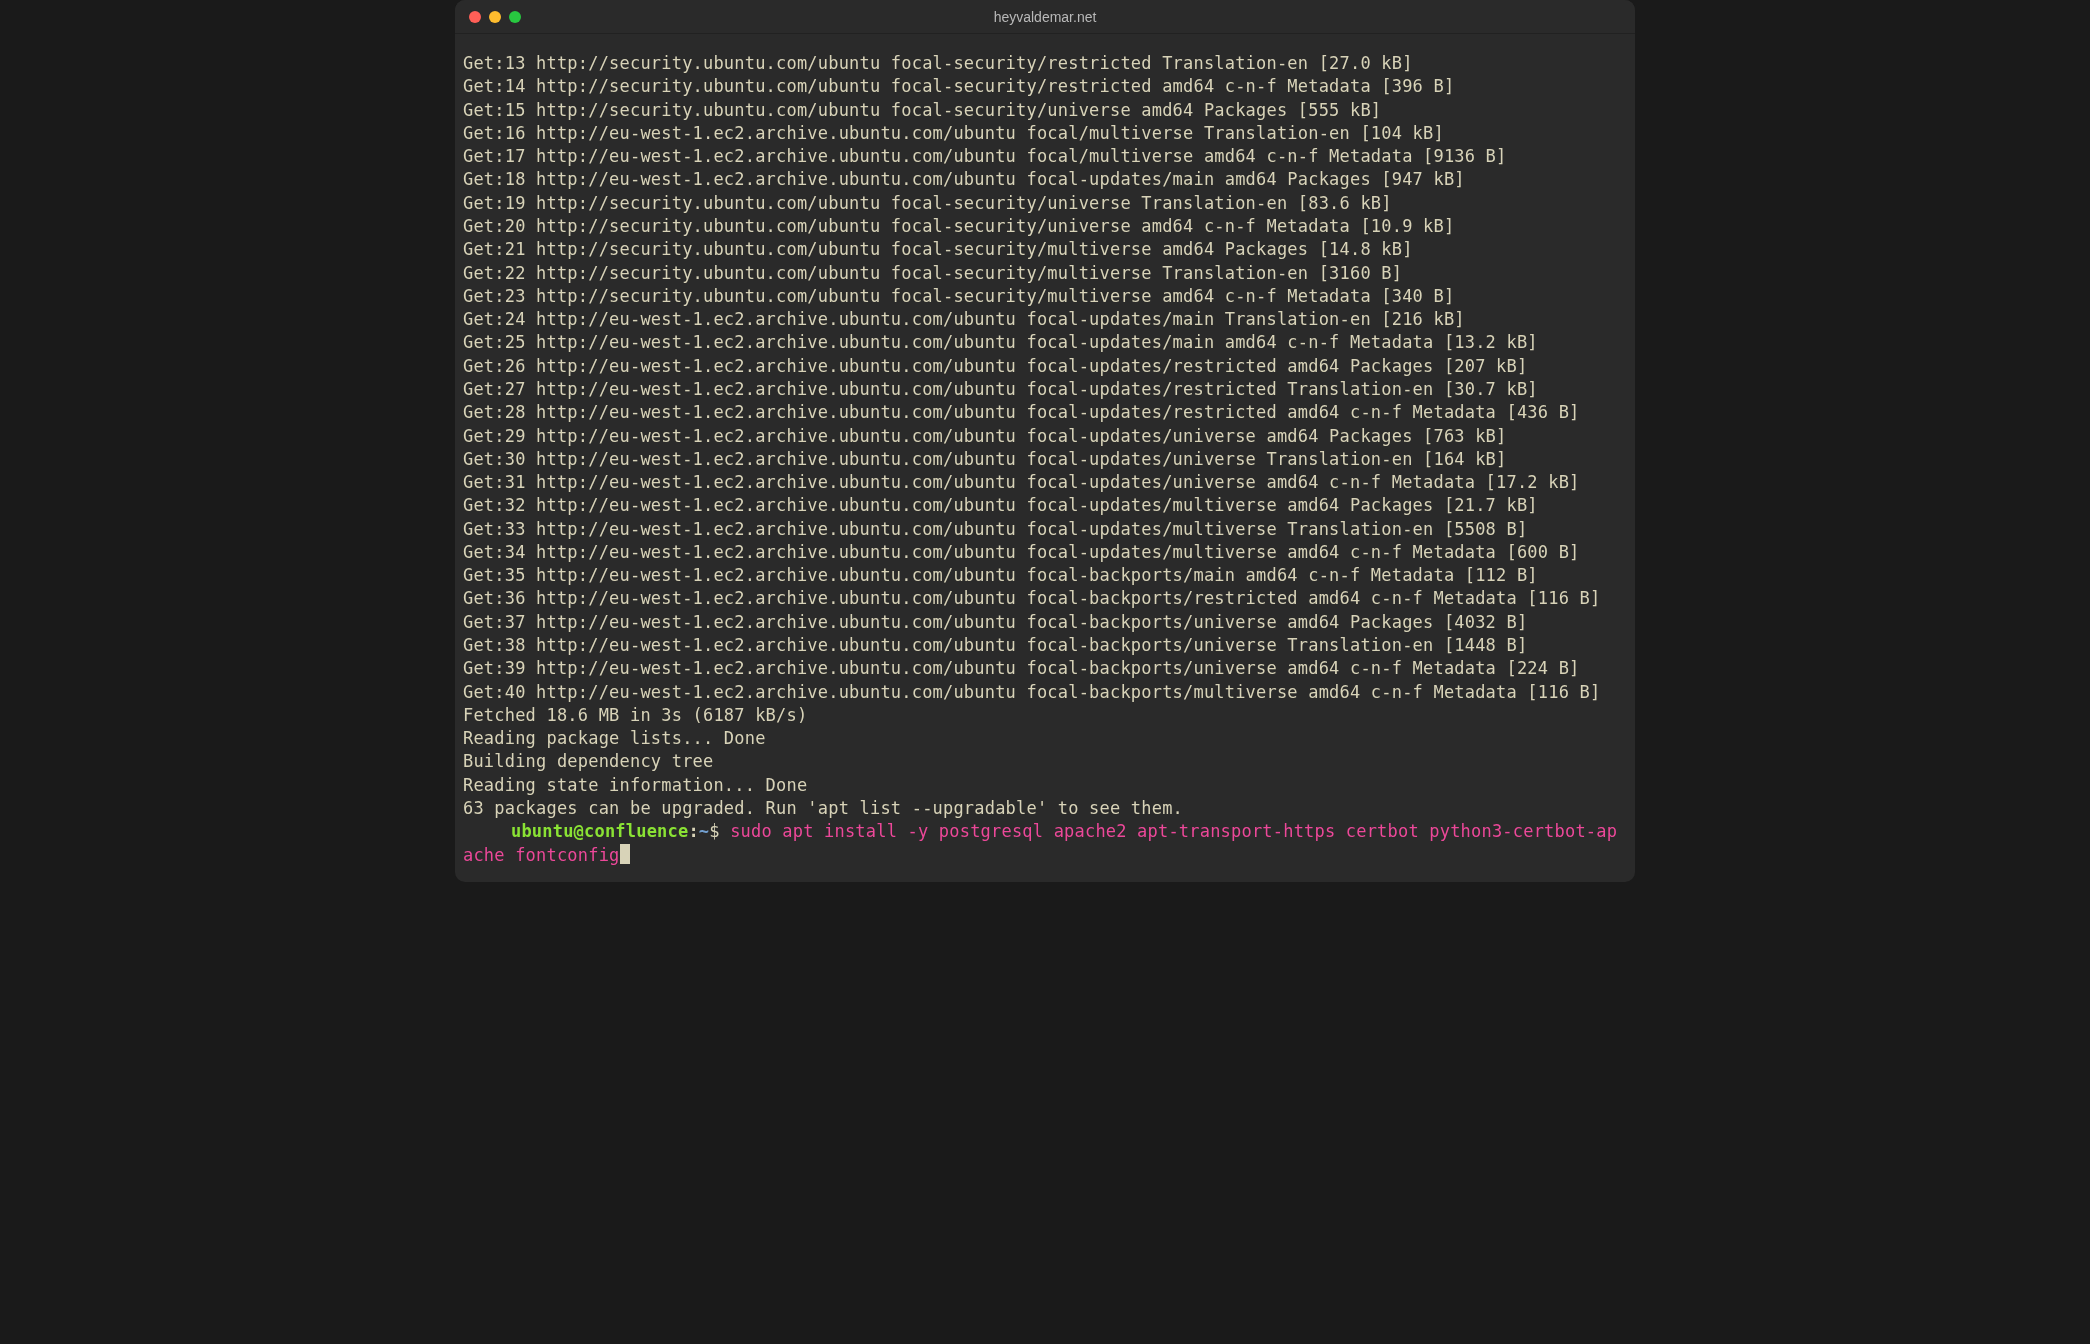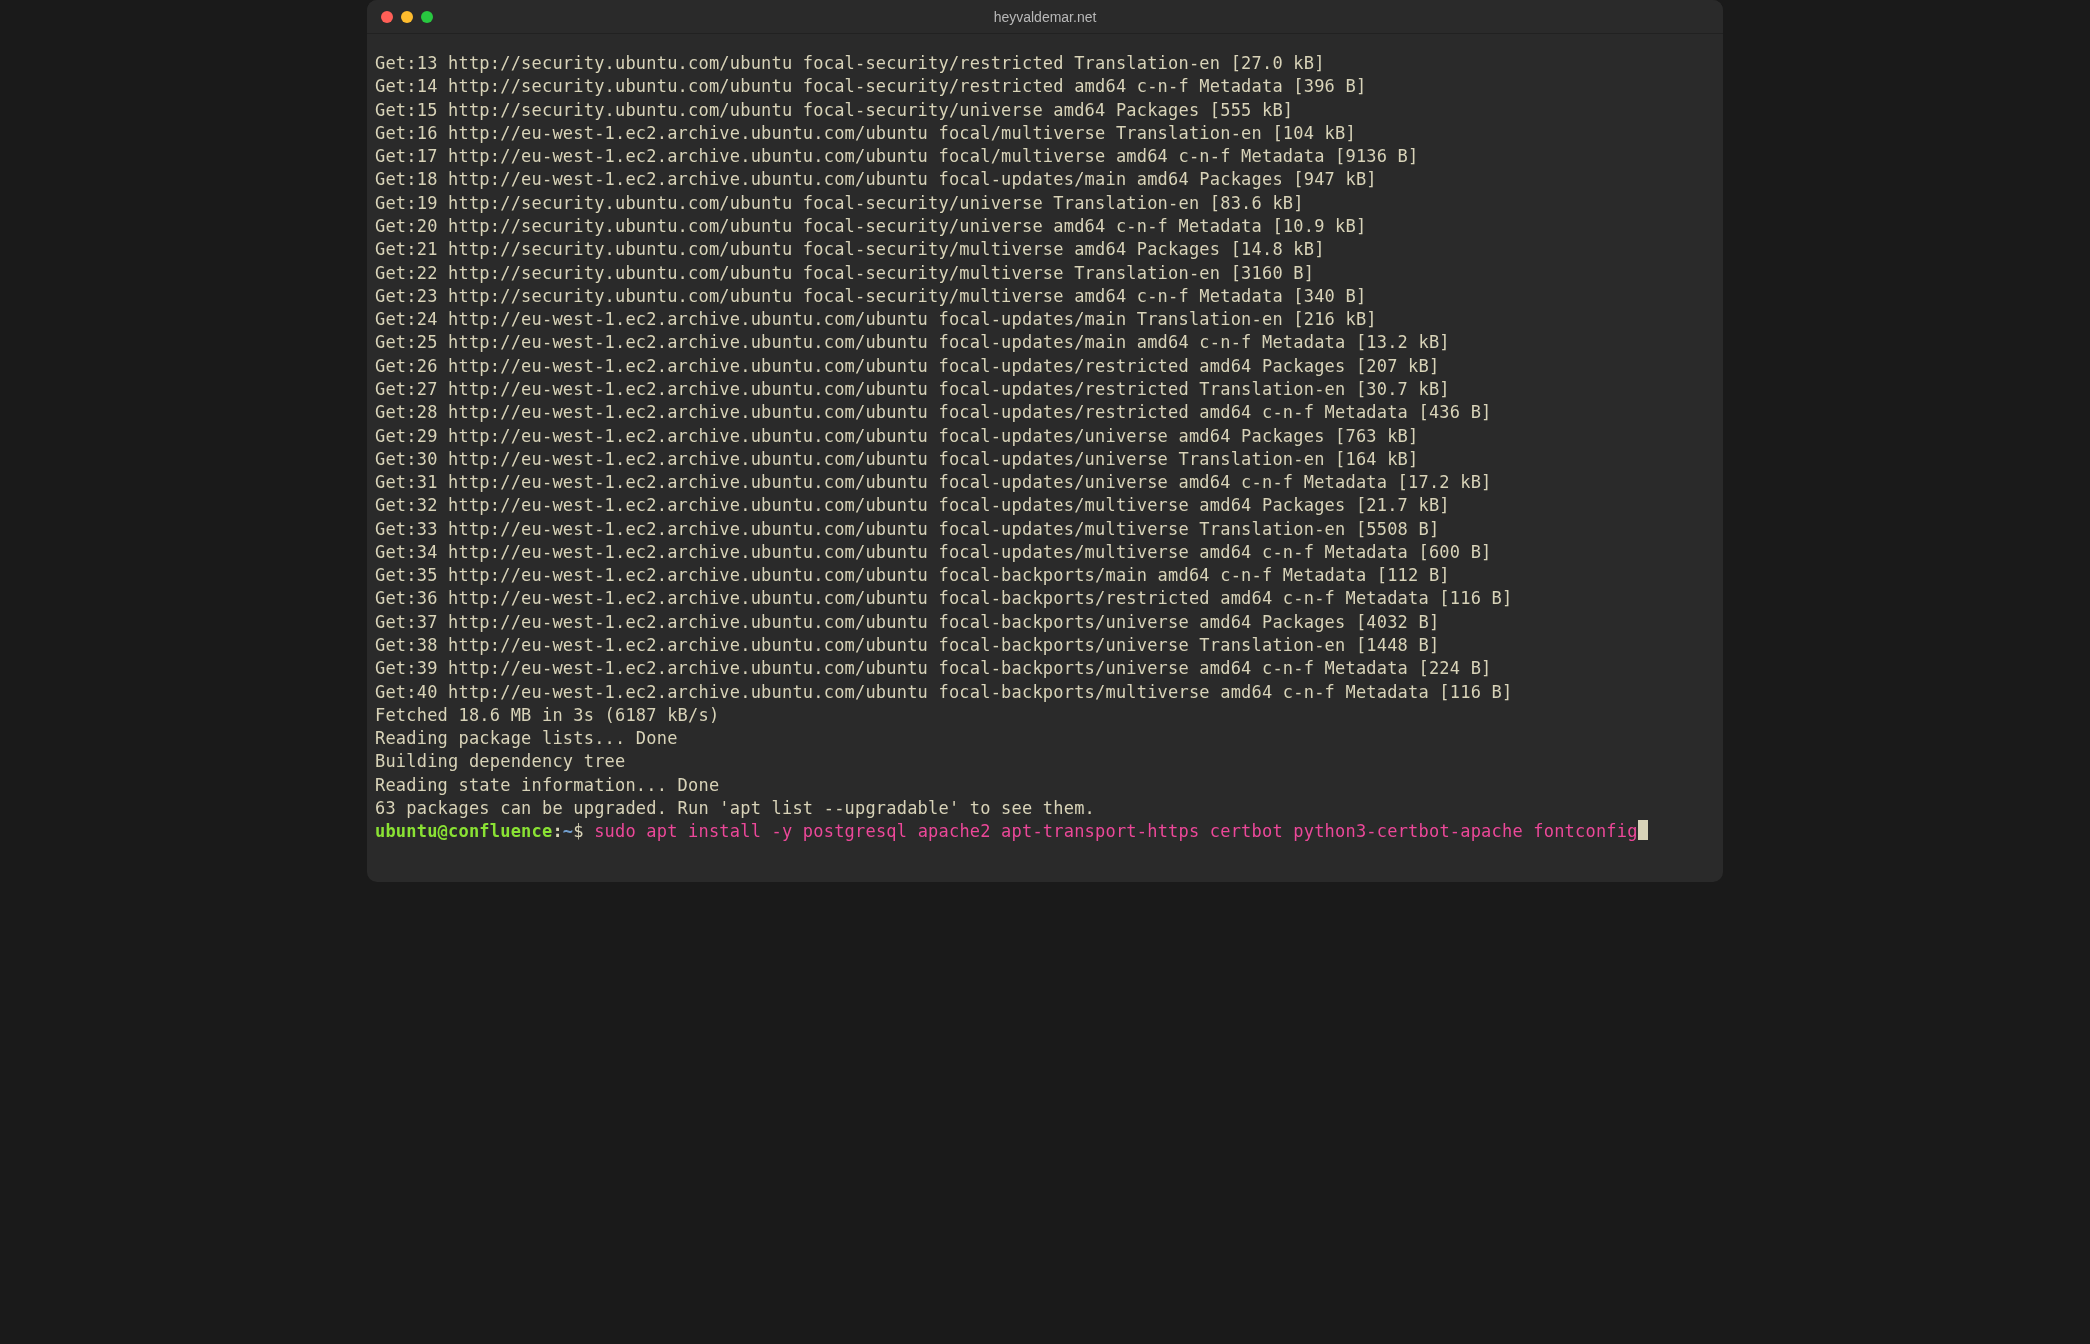--- a/index.html
+++ b/index.html
@@ -3,21 +3,21 @@
   <meta charset="utf-8">
   <style>
     * { margin: 0; padding: 0; box-sizing: border-box; }
     body {
       background: #1a1a1a;
       font-family: "SF Mono", "Menlo", "Monaco", "Consolas", monospace;
       font-size: 17px;
       overflow: hidden;
     }
     .window {
-      width: 1356px;
+      width: 1180px;
       height: 882px;
       background: #2a2a2a;
       border-radius: 10px;
       overflow: hidden;
       margin: 0 auto;
       position: relative;
     }
     .titlebar {
       height: 34px;
       background: #2a2a2a;
@@ -50,21 +50,21 @@
     }
     .terminal-body {
       padding: 18px 8px 8px 8px;
       color: #d8d3b8;
       line-height: 1.37;
       white-space: pre-wrap;
       word-break: break-all;
       letter-spacing: 0.2px;
     }
     .line { display: block; }
-    .prompt-user { color: #8ae234; font-weight: bold; }
+    .prompt-user { color: #8ae234; font-weight: bold; margin-left: 48px; }
     .prompt-colon { color: #d8d3b8; font-weight: bold; }
     .prompt-path { color: #729fcf; font-weight: bold; }
     .prompt-dollar { color: #d8d3b8; }
     .cmd { color: #ec4899; }
     .cursor {
       display: inline-block;
       width: 10px;
       height: 20px;
       background: #d8d3b8;
       vertical-align: text-bottom;

